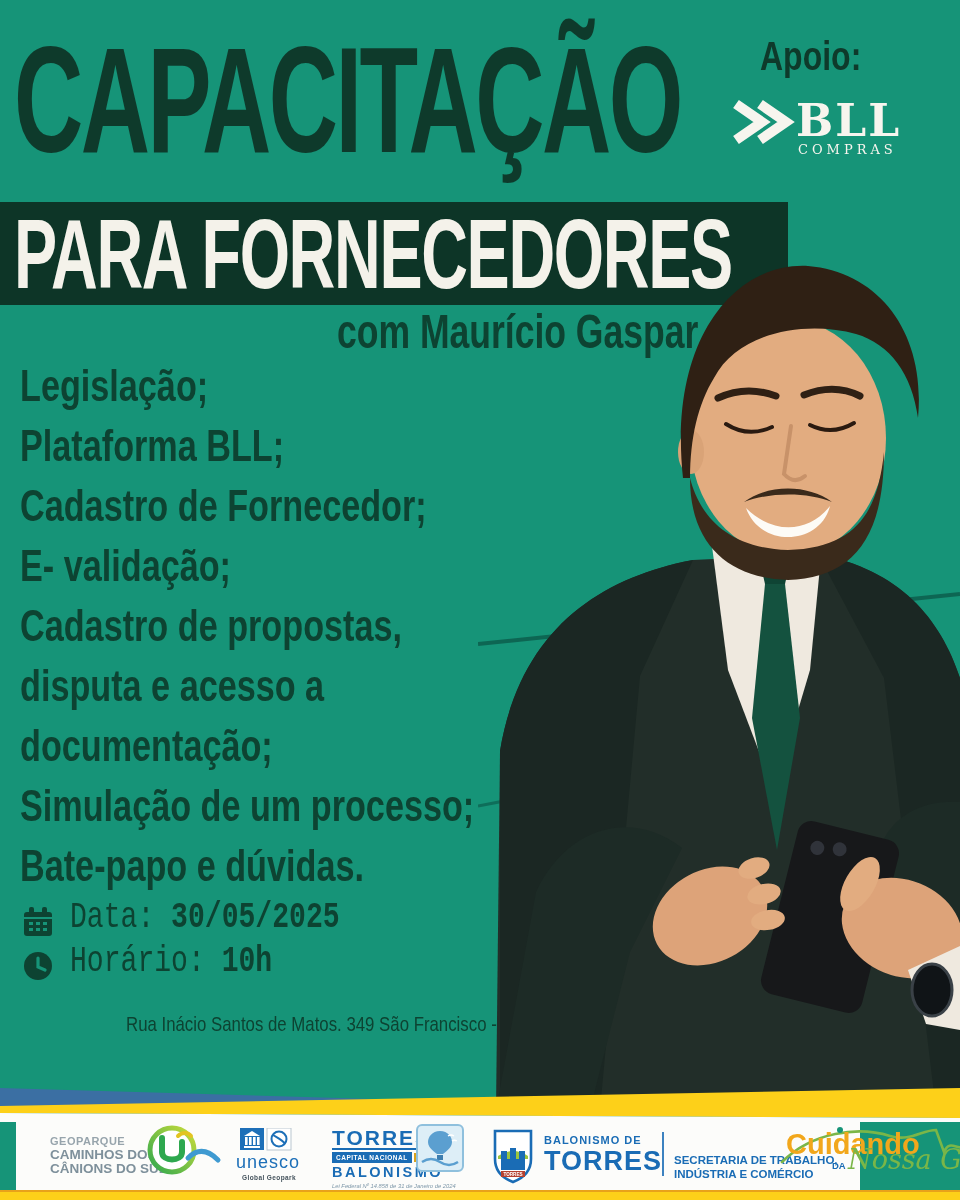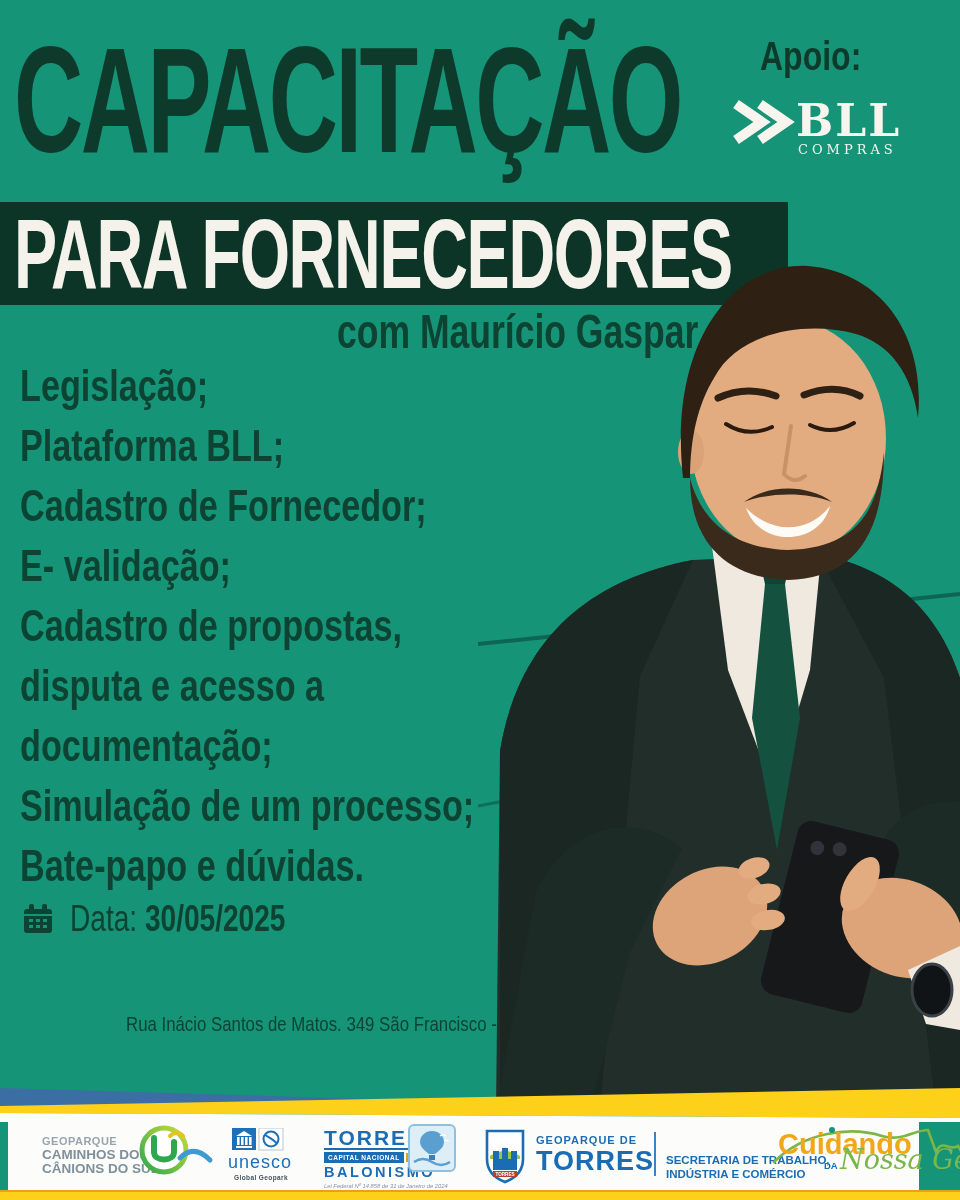--- a/index.html
+++ b/index.html
@@ -48,39 +48,39 @@
     left:20px;top:356px;z-index:2;list-style:none;margin:0;padding:0;
   }
   .topics li{
     display:block;height:60px;line-height:60px;
     font-size:45px;font-weight:700;color:#0d4332;white-space:nowrap;
     transform:scaleX(.76);transform-origin:0 50%;
   }
 
   
   .details{left:22px;top:900px;z-index:2;}
-  .drow{display:flex;align-items:center;height:38px;margin-bottom:6px;}
+  .drow{display:flex;align-items:flex-end;height:38px;margin-bottom:6px;font-family:Liberation Mono, monospace;}
   .dicon{width:32px;height:32px;margin-right:16px;flex:none;}
   .dtext{font-size:36px;color:#0d4332;white-space:nowrap;transform:scaleX(.78);transform-origin:0 50%;}
   .dlabel{font-weight:400;}
   .dvalue{font-weight:700;}
   .drow:nth-child(3) .dvalue{font-weight:400;}
   .address{
     left:126px;top:1012px;z-index:2;
     font-size:21px;font-weight:400;color:#0d4332;white-space:nowrap;
     transform:scaleX(.80);
   }
 
   
   .photo{left:478px;top:246px;z-index:3;}
 
   
   .strips{left:0;top:1080px;z-index:4;}
   .footer{
-    left:8px;top:1120px;width:911px;height:70px;background:#fcfcfa;z-index:5;
+    left:16px;top:1120px;width:844px;height:70px;background:#fcfcfa;z-index:5;
   }
   .bottom-strip{
     left:0;top:1190px;width:960px;height:10px;background:#fdd019;
     border-top:2px solid #e8a21a;z-index:5;box-sizing:border-box;
   }
 
   .gp-text{position:absolute;left:34px;top:14px;line-height:14px;white-space:nowrap;}
   .gp-l1{font-size:11px;font-weight:600;letter-spacing:.5px;color:#97a4ac;}
   .gp-l2{font-size:13.5px;font-weight:700;color:#7e909b;}
   .gp-logo{position:absolute;left:128px;top:2px;}
@@ -157,20 +157,27 @@
         <rect x="7" y="16" width="4" height="3"></rect>
           <rect x="14" y="16" width="4" height="3"></rect>
           <rect x="21" y="16" width="4" height="3"></rect>
         <rect x="7" y="22" width="4" height="3"></rect>
           <rect x="14" y="22" width="4" height="3"></rect>
           <rect x="21" y="22" width="4" height="3"></rect>
       </g>
     </svg>
     <span class="dtext"><span class="dlabel">Data:</span> <span class="dvalue">30/05/2025</span></span>
   </div>
+  <div class="drow">
+    <svg class="dicon" viewBox="0 0 32 32">
+      <circle cx="16" cy="16" r="14" fill="#0d4332"></circle>
+      <path d="M16 8 V17 L23 20" stroke="#169478" stroke-width="3.2" fill="none" stroke-linecap="round"></path>
+    </svg>
+    <span class="dtext"><span class="dlabel">Horário:</span> <span class="dvalue">10h</span></span>
+  </div>
 </div>
 
 <div class="abs address cond">Rua Inácio Santos de Matos. 349 São Francisco - Torres/RS</div>
 
 <svg class="abs photo" width="482" height="864" viewBox="0 0 482 864">
 
   <line x1="0" y1="398" x2="482" y2="348" stroke="#064136" stroke-width="4" opacity=".55"></line>
   <line x1="0" y1="560" x2="482" y2="468" stroke="#064136" stroke-width="3" opacity=".45"></line>
   <line x1="40" y1="864" x2="330" y2="556" stroke="#064136" stroke-width="3" opacity=".35"></line>
 
@@ -283,21 +290,21 @@
       <path d="M8 30 Q23 20 38 30 V33 H8 Z" fill="#9bc53f"></path>
       <g fill="#1a6cb5">
         <rect x="11" y="33" width="24" height="11"></rect>
         <rect x="11" y="25" width="6" height="9"></rect>
           <rect x="20" y="22" width="6" height="12"></rect>
           <rect x="29" y="25" width="6" height="9"></rect>
       </g>
       <rect x="11" y="45" width="24" height="6" fill="#b4402f"></rect>
       <text x="23" y="50" font-size="4.6" fill="#fff" text-anchor="middle" font-weight="bold">TORRES</text>
     </svg>
-    <div class="pf-over">GEOPARQUE DE</div>
+    <div class="pf-over">BALONISMO DE</div>
     <div class="pf-city">TORRES</div>
     <div class="pf-div"></div>
     <div class="pf-dept">
       <div>SECRETARIA DE TRABALHO,</div>
       <div>INDÚSTRIA E COMÉRCIO</div>
     </div>
   </div>
 
   <div class="cd">
     <svg class="cd-svg" width="208" height="62" viewBox="0 0 208 62">

